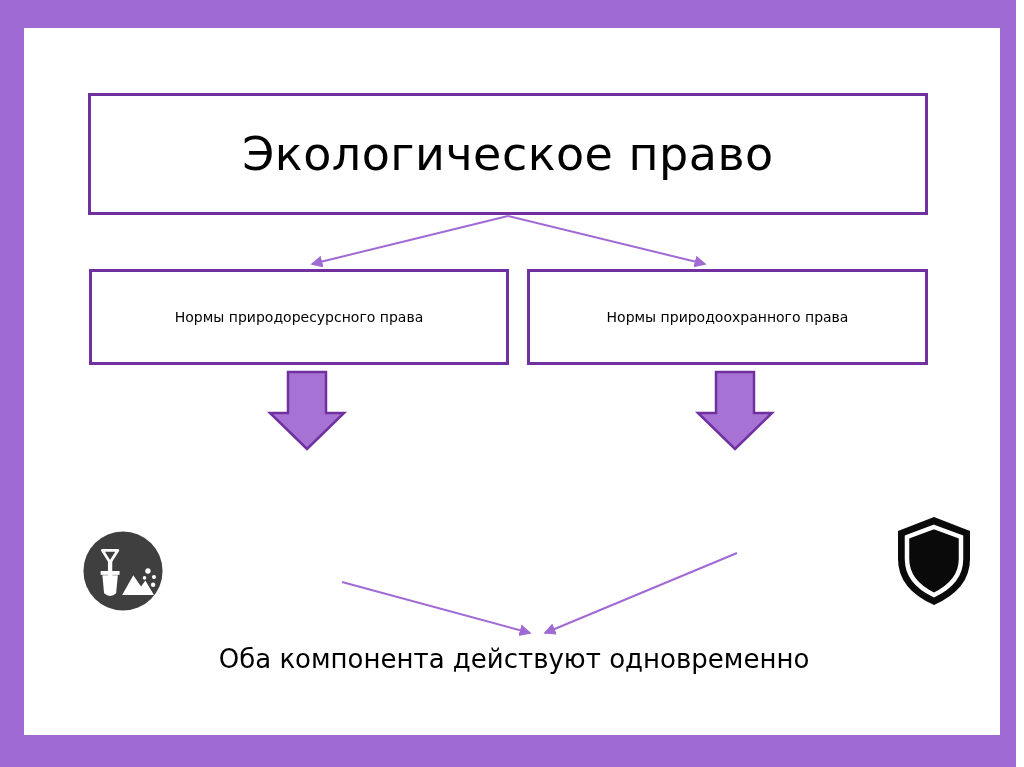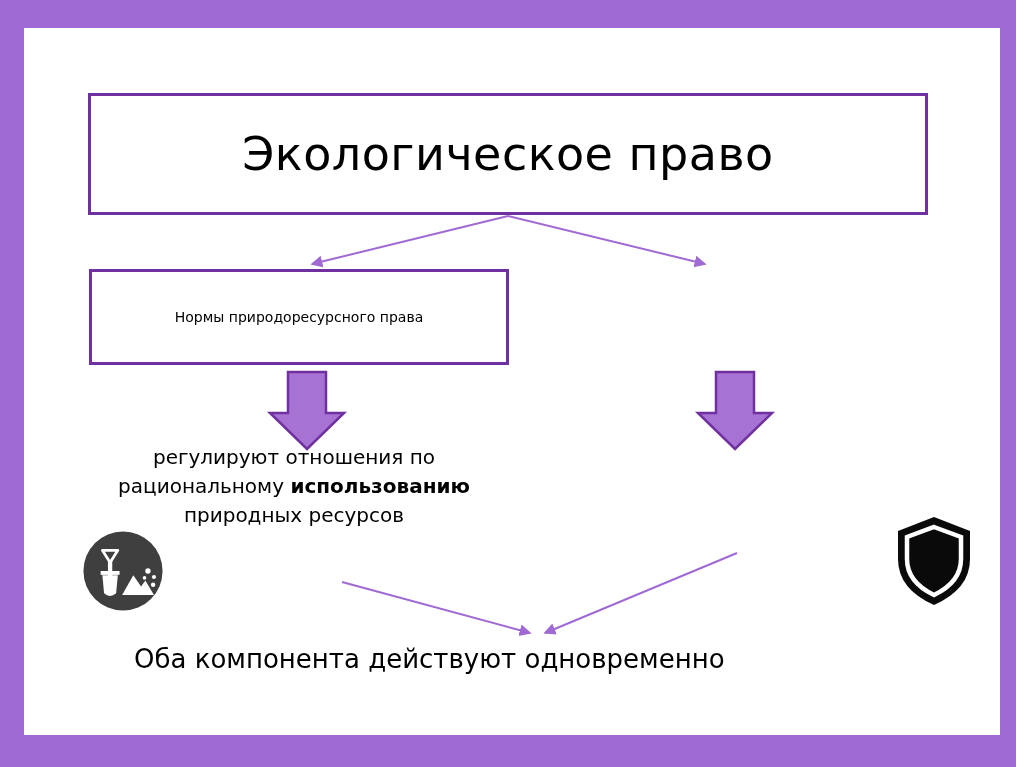--- a/index.html
+++ b/index.html
@@ -91,21 +91,21 @@
     top: 430px;
     width: 360px;
   }
   .desc b { font-weight: 700; }
 
   #bottom-text {
     position: absolute;
     left: 110px;
     top: 615px;
     width: 760px;
-    text-align: left;
+    text-align: center;
     font-size: 26px;
     color: #000000;
     line-height: 1.3;
     white-space: nowrap;
   }
 
   
   #arrow-layer {
     position: absolute;
     left: 0;
@@ -147,24 +147,24 @@
     </svg>
 
     <div id="title-box" class="box">
       <span id="title-text">Экологическое право</span>
     </div>
 
     <div id="box-left" class="box">
       <span class="box-label">Нормы природоресурсного права</span>
     </div>
 
+    <div id="box-right" class="box">
+      <span class="box-label">Нормы природоохранного права</span>
+    </div>
 
-    <div id="desc-left" class="desc">
-      <span>регулируют отношения по рациональному </span><b>использованию</b><span> природных ресурсов</span>
-    </div>
 
 
     <div id="bottom-text">Оба компонента действуют одновременно</div>
 
     <div id="shovel-icon-wrap" class="icon-wrap">
       <svg viewBox="0 0 100 100" width="86" height="86">
         <circle cx="50" cy="50" r="46" fill="#3f3f3f"></circle>
 
         <path d="M26 26 L44 26 L35 40 Z" fill="none" stroke="#ffffff" stroke-width="3.2" stroke-linejoin="round"></path>
 

